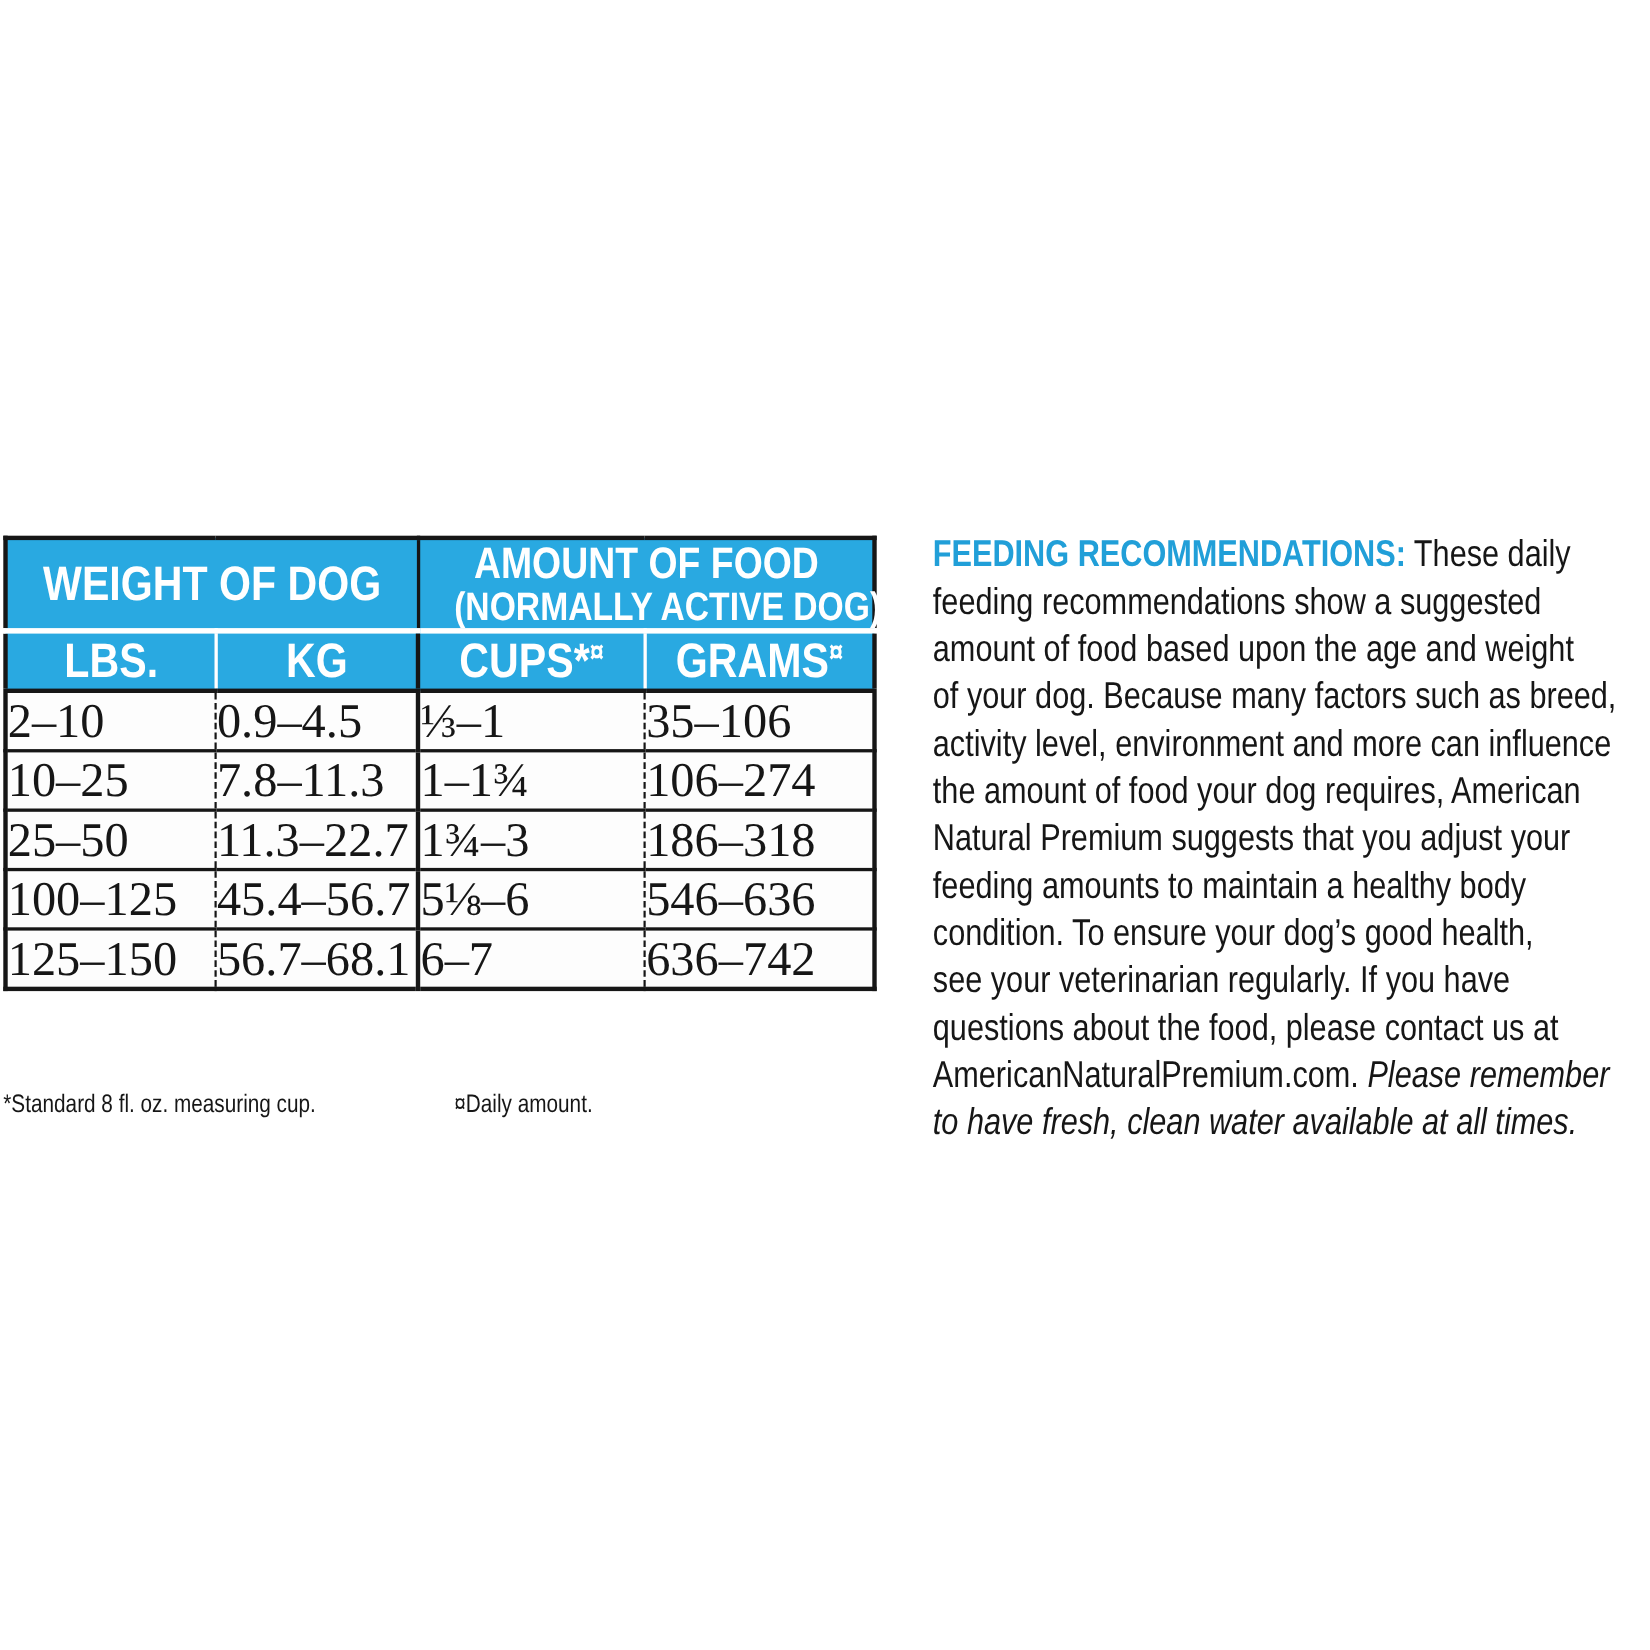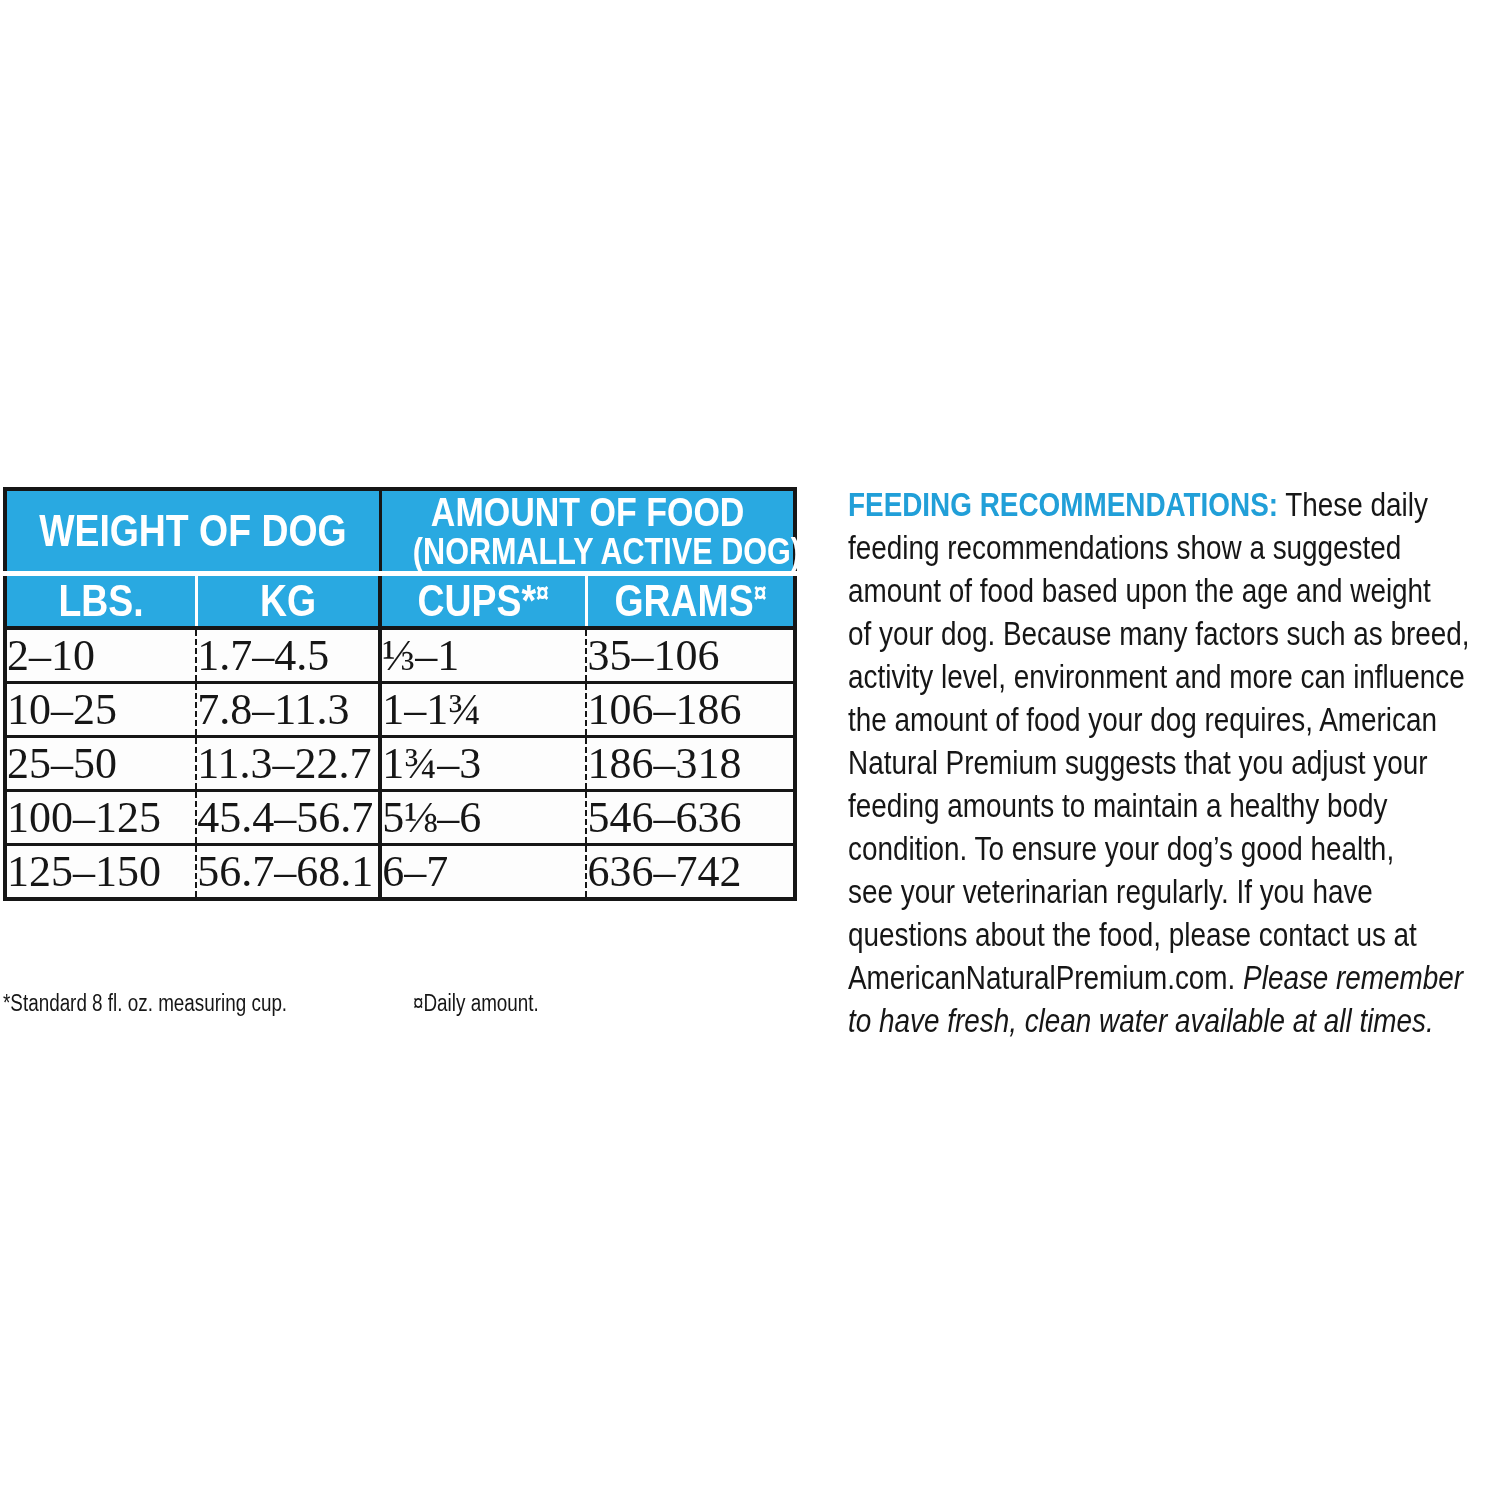--- a/index.html
+++ b/index.html
@@ -141,29 +141,29 @@
           <span class="cond"><span>CUPS</span><span>*</span><sup class="dag">¤</sup></span>
         </th>
         <th class="ch ch-grams">
           <span class="cond"><span>GRAMS</span><sup class="dag">¤</sup></span>
         </th>
       </tr>
     </thead>
     <tbody>
       <tr>
         <td class="lbs">2–10</td>
-        <td class="kg">1.7–4.5</td>
+        <td class="kg">0.9–4.5</td>
         <td class="cups">⅓–1</td>
         <td class="grams">35–106</td>
       </tr>
       <tr>
         <td class="lbs">10–25</td>
         <td class="kg">7.8–11.3</td>
         <td class="cups">1–1¾</td>
-        <td class="grams">106–186</td>
+        <td class="grams">106–274</td>
       </tr>
       <tr>
         <td class="lbs">25–50</td>
         <td class="kg">11.3–22.7</td>
         <td class="cups">1¾–3</td>
         <td class="grams">186–318</td>
       </tr>
       <tr>
         <td class="lbs">100–125</td>
         <td class="kg">45.4–56.7</td>

